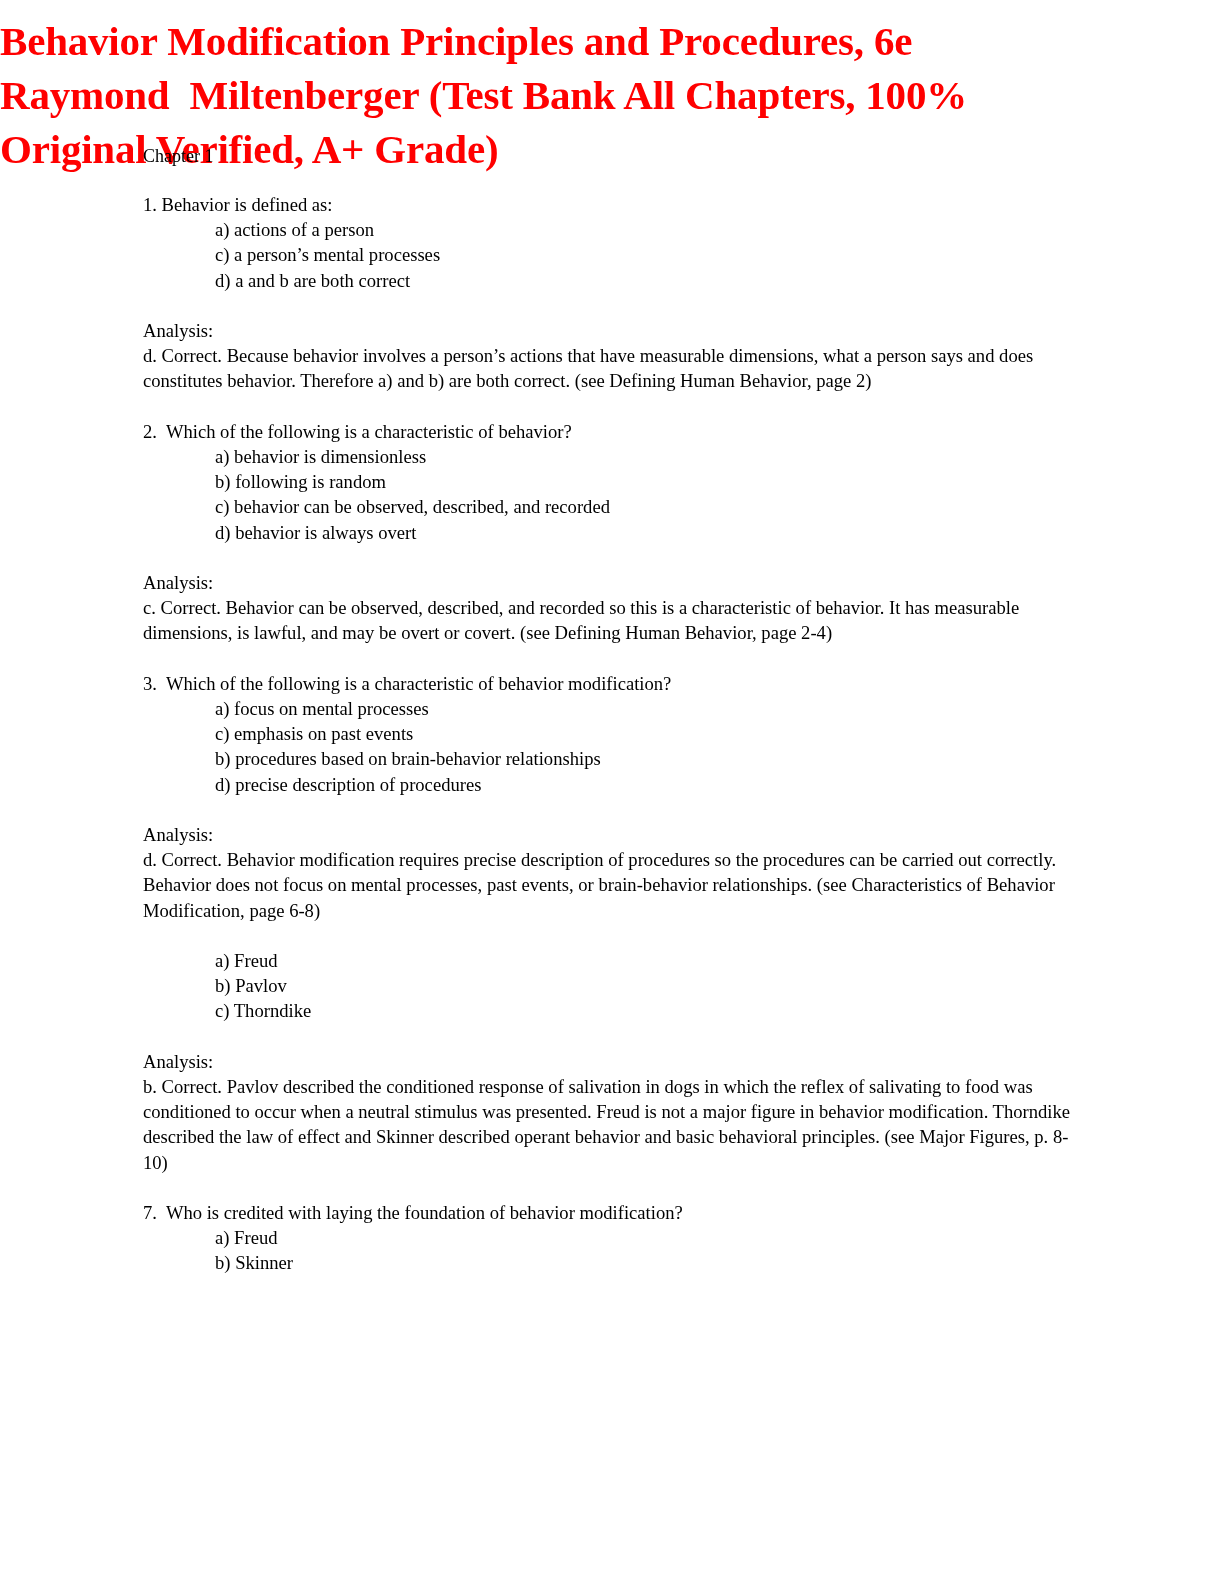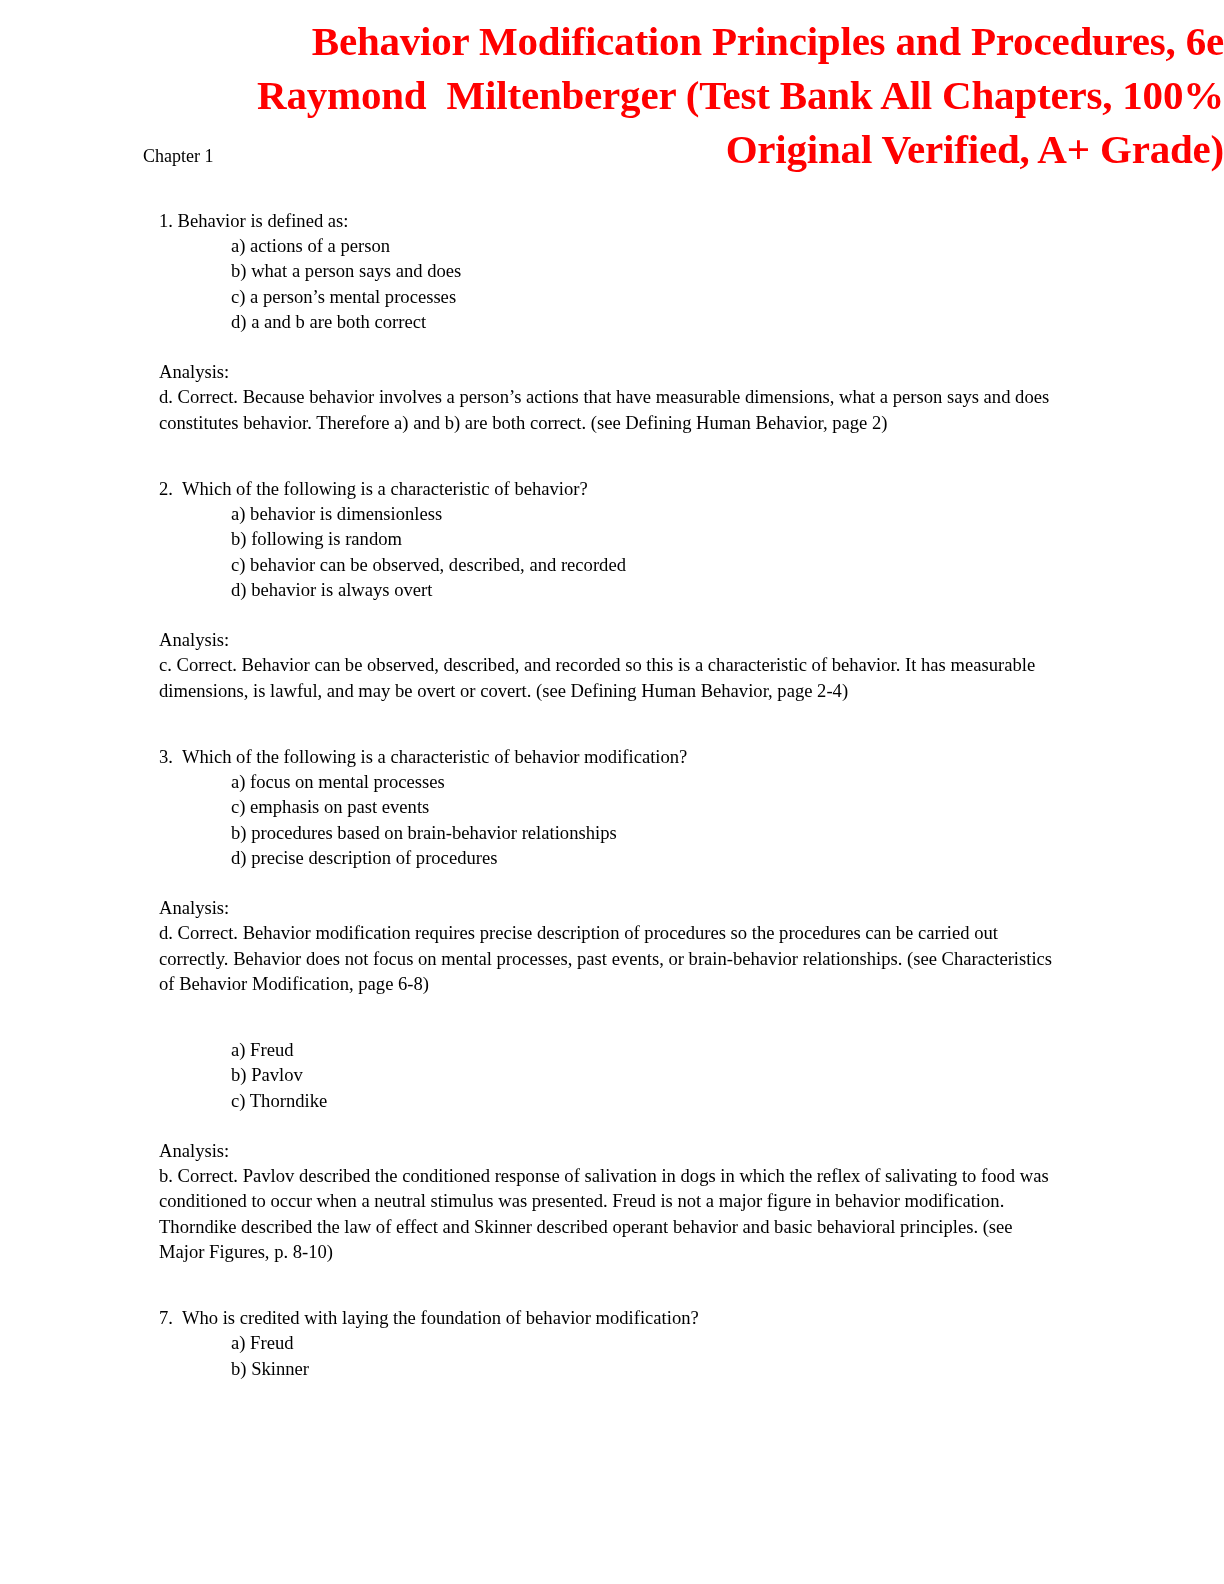--- a/index.html
+++ b/index.html
@@ -13,21 +13,21 @@
       position: relative;
       overflow: hidden;
       font-family: "Liberation Serif", "DejaVu Serif", serif;
       color: #000000;
     }
     .title {
       position: absolute;
       left: 0;
       top: 14px;
       width: 1224px;
-      text-align: right;
+      text-align: left;
       font-family: "Liberation Serif", "DejaVu Serif", serif;
       font-weight: bold;
       font-size: 41px;
       line-height: 54px;
       color: #ff0000;
       letter-spacing: -0.2px;
     }
     .title div { white-space: pre; }
     .chapter {
       position: absolute;
@@ -37,21 +37,21 @@
       line-height: 24px;
     }
     .content {
       position: absolute;
       left: 143px;
       top: 192px;
       width: 930px;
       font-size: 18.6px;
       line-height: 25.2px;
     }
-    .q { margin: 16px; }
+    .q { margin: 0; }
     .q-stem { white-space: pre-wrap; }
     .opt { padding-left: 72px; }
     .blank { height: 25.2px; }
     .analysis-label { }
     .analysis-text { }
   </style>
 </head>
 <body>
 
 <div class="title">
@@ -60,21 +60,20 @@
   <div>Original Verified, A+ Grade)</div>
 </div>
 
 <div class="chapter">Chapter 1</div>
 
 <div class="content">
 
   <div class="q">
     <div class="q-stem">1. Behavior is defined as:</div>
     <div class="opt">a) actions of a person</div>
-    <div class="opt">b) what a person says and does</div>
     <div class="opt">c) a person’s mental processes</div>
     <div class="opt">d) a and b are both correct</div>
     <div class="blank"></div>
     <div class="analysis-label">Analysis:</div>
     <div class="analysis-text">d. Correct. Because behavior involves a person’s actions that have measurable dimensions, what a person says and does constitutes behavior. Therefore a) and b) are both correct. (see Defining Human Behavior, page 2)</div>
     <div class="blank"></div>
   </div>
 
   <div class="q">
     <div class="q-stem">2.  Which of the following is a characteristic of behavior?</div>

